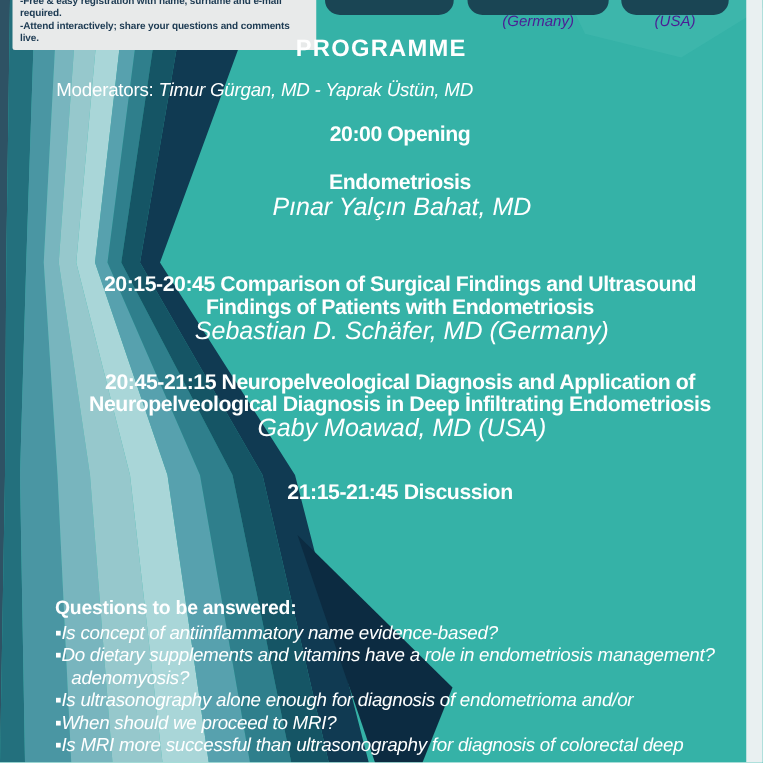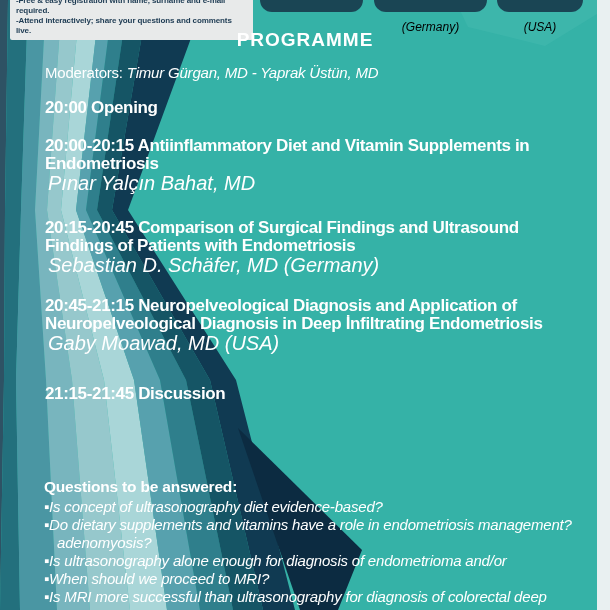--- a/index.html
+++ b/index.html
@@ -14,35 +14,35 @@
     position:absolute;left:10px;top:-6px;width:231px;
     background:#e8eaea;color:#1c3a52;border-radius:2px;
     font-size:8px;font-weight:bold;line-height:10px;letter-spacing:-0.1px;
     padding:2px 6px 4px 6px;
   }
   .pill{position:absolute;top:-13px;height:25px;background:#1a4554;border-radius:12px;}
   .pill-1{left:260px;width:103px;}
   .pill-2{left:374px;width:113px;}
   .pill-3{left:497px;width:86px;}
   .pill-label{
-    position:absolute;top:20px;font-style:italic;font-size:12px;
-    color:#000000;text-align:center;
+    position:absolute;top:10px;font-style:italic;font-size:12px;
+    color:#4c1d95;text-align:center;
   }
   .pill-label-2{left:374px;width:113px;}
   .pill-label-3{left:497px;width:86px;}
   .page-title{
     position:absolute;top:29px;left:12px;width:586px;margin:0;
     text-align:center;font-size:19px;font-weight:bold;letter-spacing:1px;
   }
   .moderators{position:absolute;left:45px;top:64px;font-size:15px;letter-spacing:-0.2px;}
   .moderators .mod-label{font-weight:normal;}
   .moderators .mod-names{font-style:italic;}
   .sched{
     position:absolute;left:45px;width:550px;
-    font-weight:bold;font-size:17px;line-height:17.5px;letter-spacing:-0.35px;
+    font-weight:bold;font-size:17px;line-height:17.5px;letter-spacing:-0.35px;text-align:center;
   }
   .sched .speaker{
     font-weight:normal;font-style:italic;font-size:20px;letter-spacing:0;
     margin-top:3px;padding-left:3px;
   }
   .s0{top:99px;}
   .s1{top:137px;}
   .s2{top:219px;}
   .s3{top:297px;}
   .s4{top:385px;}
@@ -90,21 +90,20 @@
   <div class="moderators">
     <span class="mod-label">Moderators:</span>
     <span class="mod-names">Timur Gürgan, MD -  Yaprak Üstün, MD</span>
   </div>
 
   <div class="sched s0">
     <div>20:00 Opening</div>
   </div>
 
   <div class="sched s1">
-    <div>20:00-20:15 Antiinflammatory Diet and Vitamin Supplements in</div>
     <div>Endometriosis</div>
     <div class="speaker">Pınar Yalçın Bahat, MD</div>
   </div>
 
   <div class="sched s2">
     <div>20:15-20:45 Comparison of Surgical Findings and Ultrasound</div>
     <div>Findings of Patients with Endometriosis</div>
     <div class="speaker">Sebastian D. Schäfer, MD  (Germany)</div>
   </div>
 
@@ -114,21 +113,21 @@
     <div class="speaker">Gaby Moawad, MD (USA)</div>
   </div>
 
   <div class="sched s4">
     <div>21:15-21:45  Discussion</div>
   </div>
 
 
   <div class="questions">
     <div class="q-head">Questions to be answered:</div>
-    <div class="q-line">▪Is concept of ultrasonography diet evidence-based?</div>
+    <div class="q-line">▪Is concept of antiinflammatory name evidence-based?</div>
     <div class="q-line">▪Do dietary supplements and vitamins have a role in endometriosis management?</div>
     <div class="q-line q-cont">adenomyosis?</div>
     <div class="q-line">▪Is ultrasonography alone enough for diagnosis of endometrioma and/or</div>
     <div class="q-line">▪When should we proceed to MRI?</div>
     <div class="q-line">▪Is MRI more successful than ultrasonography for diagnosis of colorectal deep</div>
   </div>
 
 </div>
 
 </body></html>

